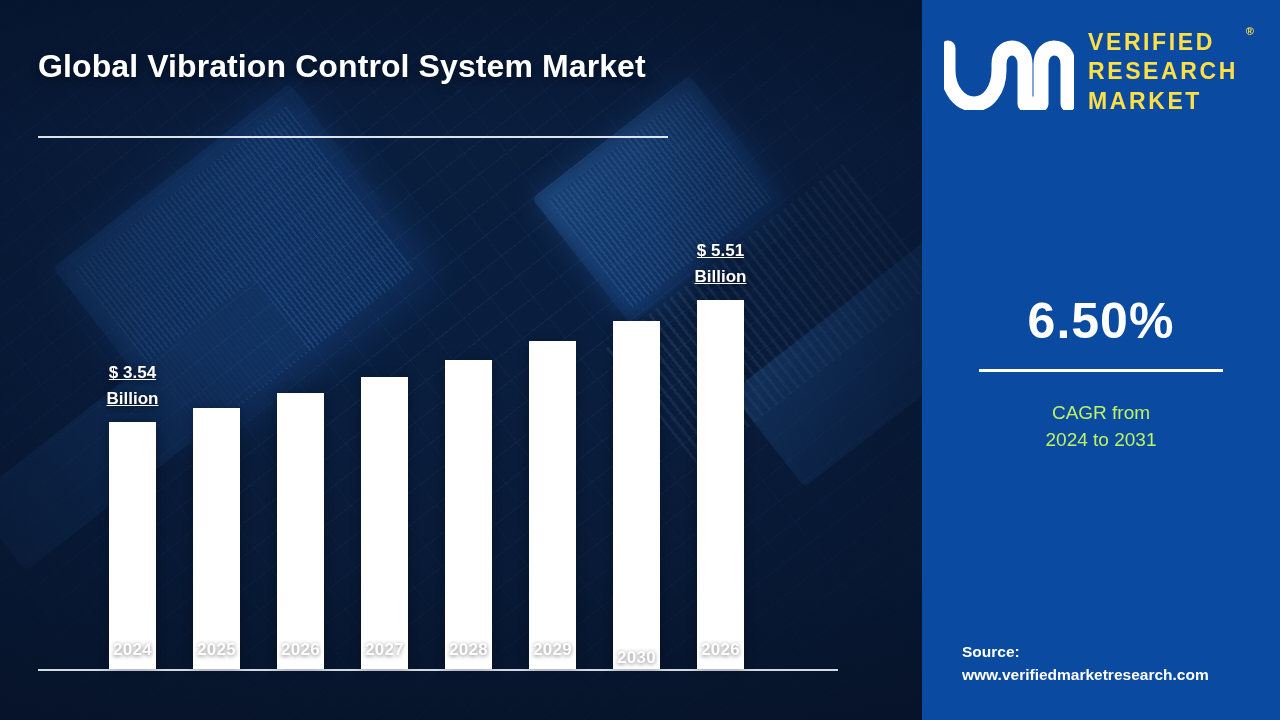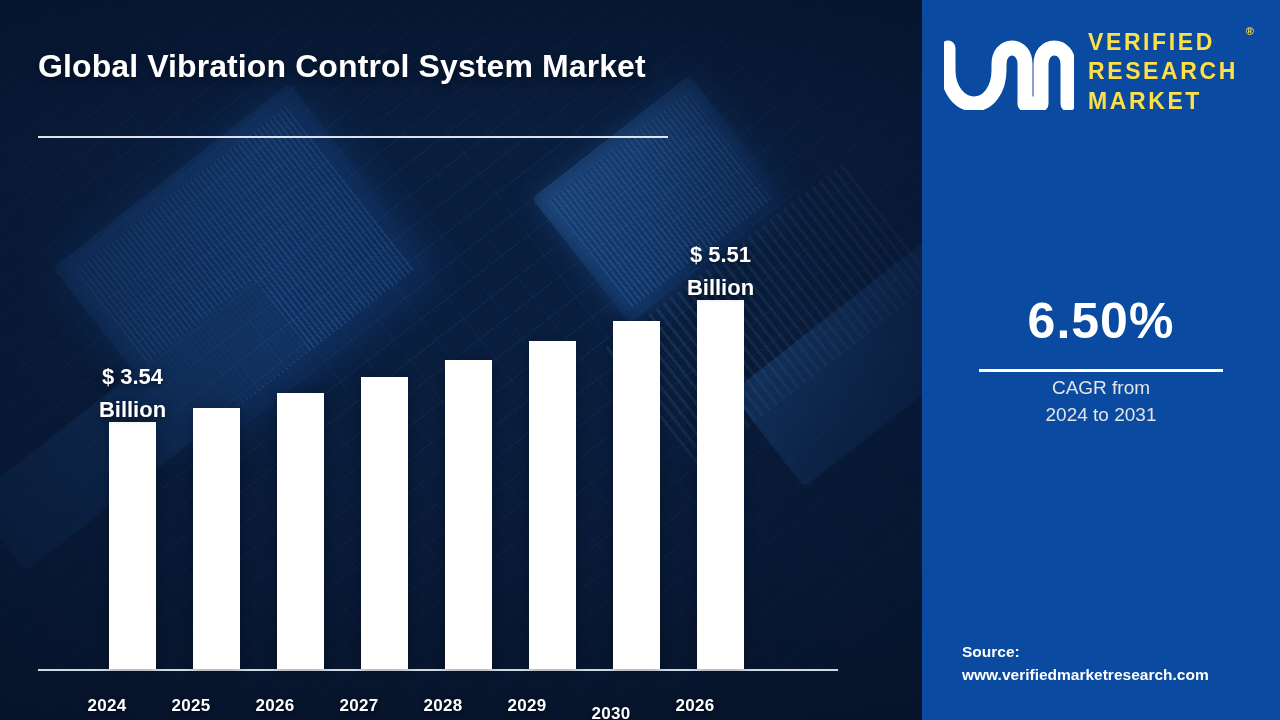--- a/index.html
+++ b/index.html
@@ -114,37 +114,39 @@
     background:#e8eef7; opacity:.9;
   }
   .bar {
     position:absolute;
     width:47px;
     background:#ffffff;
     box-shadow:0 0 10px rgba(0,0,0,.28);
   }
   .bar-year {
     position:absolute;
-    top:696px;
+    top:640px;
     width:90px;
+    text-align:center;
     color:#ffffff;
     font-size:17px;
     font-weight:bold;
     letter-spacing:.3px;
     text-shadow:0 1px 4px rgba(0,0,0,.5);
   }
   .value-label {
     position:absolute;
     width:120px;
     text-align:center;
     color:#ffffff;
-    font-size:22px;
+    font-size:17px;
     font-weight:bold;
     line-height:1.5;
     text-shadow:0 2px 6px rgba(0,0,0,.55);
+    text-decoration:underline;
   }
 
   
   .right-panel {
     position:absolute; left:922px; top:0; width:358px; height:720px;
     background:#0a4aa0;
   }
   .logo-row {
     position:absolute; left:22px; top:28px;
     display:flex; align-items:center; gap:14px;
@@ -171,22 +173,22 @@
     font-size:50px;
     font-weight:bold;
     letter-spacing:1px;
     line-height:1;
   }
   .cagr-rule {
     width:244px; height:3px; background:#ffffff;
     margin:23px auto 0;
   }
   .cagr-caption {
-    margin-top:3px;
-    color:#e5e5e5;
+    margin-top:28px;
+    color:#bef264;
     font-size:19px;
     line-height:1.42;
   }
   .source-block {
     position:absolute; left:40px; top:640px; width:310px;
     color:#ffffff;
     font-size:15.5px;
     font-weight:bold;
     line-height:1.5;
   }

